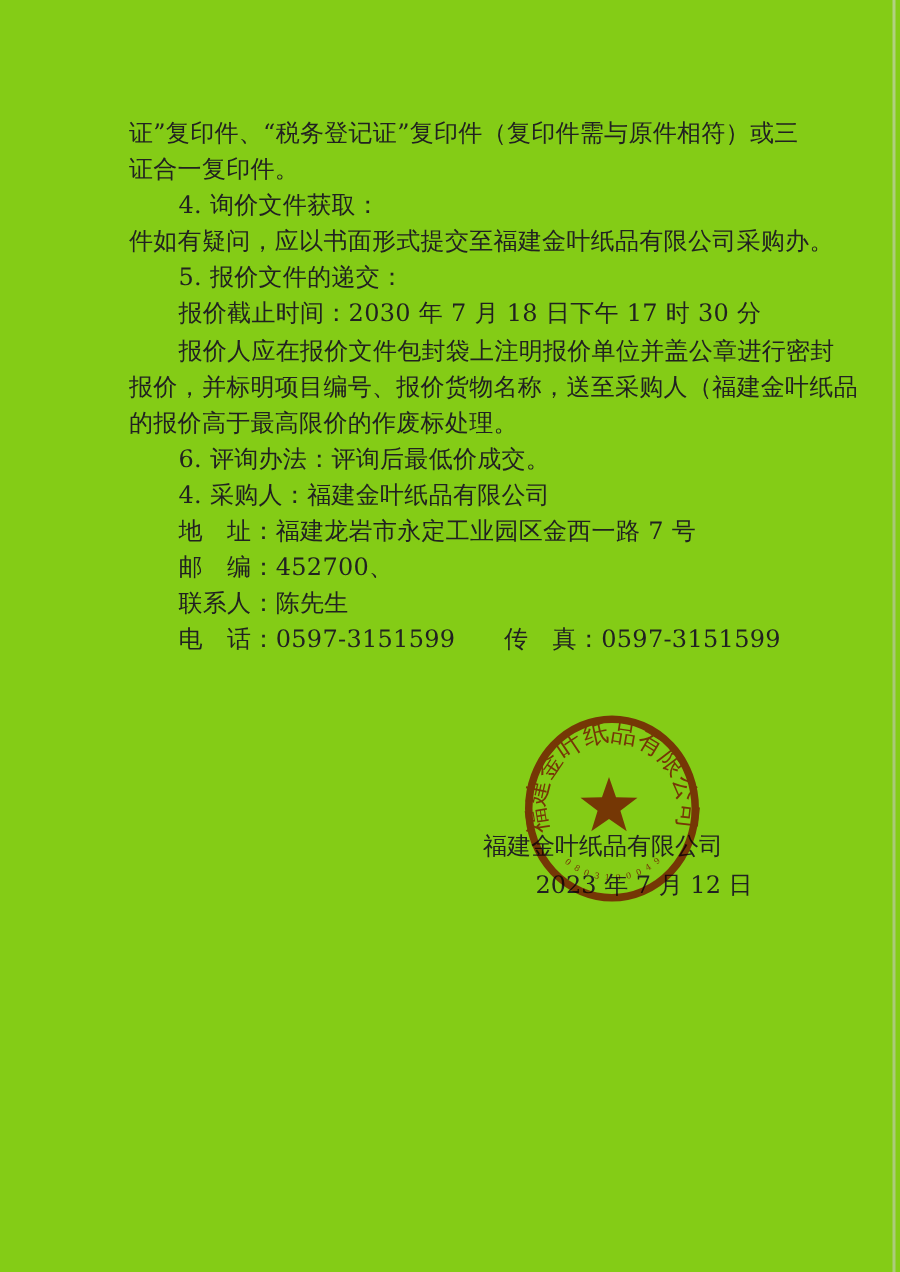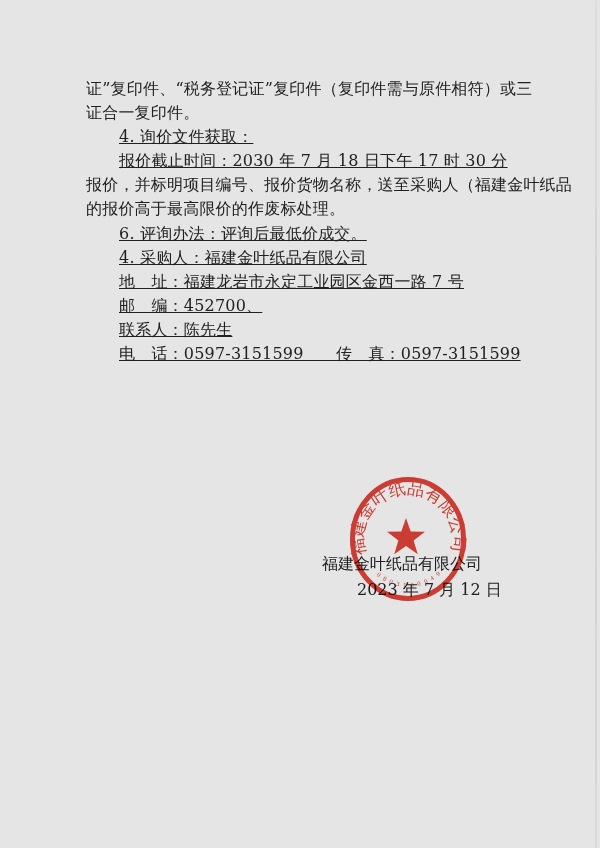--- a/index.html
+++ b/index.html
@@ -10,21 +10,21 @@
     width: 600px;
     height: 848px;
     position: relative;
     background: #fdfdfd;
     overflow: hidden;
     font-family: "DejaVu Serif", "Liberation Serif", serif;
   }
   .page {
     position: absolute;
     inset: 0;
-    background: #e5e5e5;
+    background: #84cc16;
   }
   
   .scan-line {
     position: absolute;
     top: 0;
     left: 595px;
     width: 2px;
     height: 848px;
     background: linear-gradient(to bottom, #d6d6d6, #c4c4c4 40%, #cccccc);
     opacity: .55;
@@ -38,21 +38,20 @@
     line-height: 24.1px;
     color: #212121;
     letter-spacing: 0.2px;
   }
   .doc-text p {
     margin: 0;
     white-space: nowrap;
   }
   .doc-text p.indent {
     text-indent: 33px;
-    text-decoration: underline;
   }
   .signature {
     position: absolute;
     color: #212121;
     font-size: 16px;
     white-space: nowrap;
   }
   .sig-company { left: 322px; top: 554px; }
   .sig-date    { left: 357px; top: 580px; }
   .seal {
@@ -71,21 +70,24 @@
 </style>
 </head>
 <body>
 
 <div class="page">
 
   <div class="doc-text">
     <p>证”复印件、“税务登记证”复印件（复印件需与原件相符）或三</p>
     <p>证合一复印件。</p>
     <p class="indent">4. 询价文件获取：</p>
+    <p>件如有疑问，应以书面形式提交至福建金叶纸品有限公司采购办。</p>
+    <p class="indent">5. 报价文件的递交：</p>
     <p class="indent">报价截止时间：2030 年 7 月 18 日下午 17 时 30 分</p>
+    <p class="indent">报价人应在报价文件包封袋上注明报价单位并盖公章进行密封</p>
     <p>报价，并标明项目编号、报价货物名称，送至采购人（福建金叶纸品</p>
     <p>的报价高于最高限价的作废标处理。</p>
     <p class="indent">6. 评询办法：评询后最低价成交。</p>
     <p class="indent">4. 采购人：福建金叶纸品有限公司</p>
     <p class="indent">地　址：福建龙岩市永定工业园区金西一路 7 号</p>
     <p class="indent">邮　编：452700、</p>
     <p class="indent">联系人：陈先生</p>
     <p class="indent">电　话：0597-3151599　　传　真：0597-3151599</p>
   </div>
 

